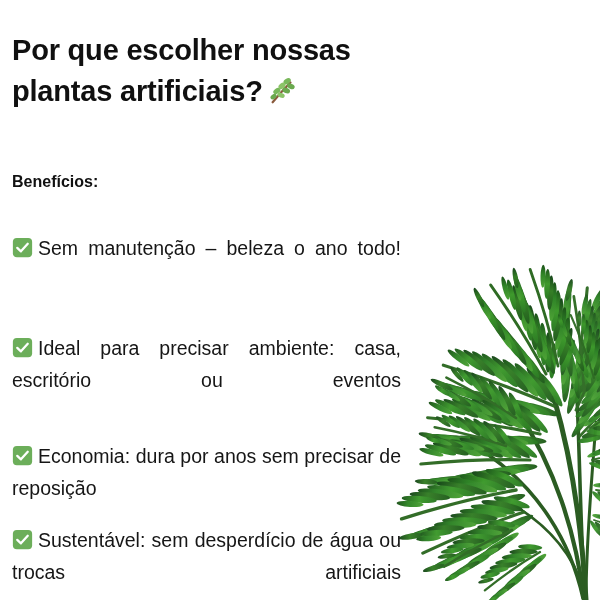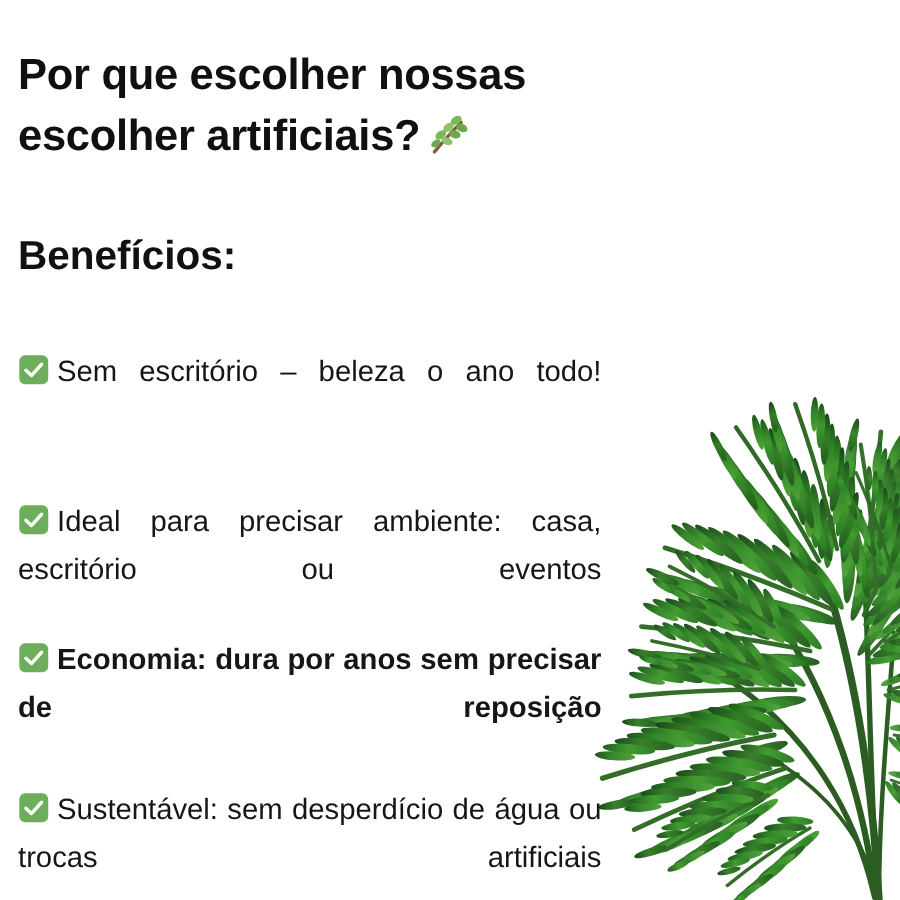--- a/index.html
+++ b/index.html
@@ -57,22 +57,22 @@
     display: inline-block;
     width: 30px;
     height: 30px;
     vertical-align: -5px;
     margin-left: 4px;
   }
 
   #benefits-heading {
     position: absolute;
     left: 12px;
-    top: 158px;
-    font-size: 27px;
+    top: 170px;
+    font-size: 16px;
     font-weight: bold;
     line-height: 24px;
     color: #111111;
   }
 
   .benefit-item {
     position: absolute;
     left: 12px;
     width: 389px;
     font-size: 19.5px;
@@ -84,21 +84,21 @@
   .benefit-item .txt { }
   
   .benefit-item::after {
     content: "";
     display: inline-block;
     width: 100%;
   }
 
   .benefit-1 { top: 232px; }
   .benefit-2 { top: 332px; }
-  .benefit-3 { top: 424px; font-weight: bold; }
+  .benefit-3 { top: 440px; }
   .benefit-4 { top: 524px; }
 
   .check-emoji {
     display: inline-block;
     width: 21px;
     height: 21px;
     vertical-align: -3px;
     margin-right: 5px;
   }
   .check-emoji svg { display: block; }
@@ -219,38 +219,38 @@
         <use href="#frond-mid" transform="translate(256,330) rotate(14)   scale(0.85,0.9)"></use>
         <use href="#frond-mid" transform="translate(254,360) rotate(26)   scale(0.8,0.85)"></use>
       </g>
     </svg>
   </div>
 
   <div id="text-layer">
 
     <div id="page-title">
       <span>Por que escolher nossas</span><br>
-      <span>escolher artificiais?</span><span class="emoji-herb"><svg viewBox="0 0 32 32" xmlns="http://www.w3.org/2000/svg">
+      <span>plantas artificiais?</span><span class="emoji-herb"><svg viewBox="0 0 32 32" xmlns="http://www.w3.org/2000/svg">
             <path d="M6 28 C11 22 18 14 25 7" stroke="#8a5a3c" stroke-width="2.4" fill="none" stroke-linecap="round"></path>
             <ellipse cx="21.5" cy="5.5" rx="4.2" ry="2.8" fill="#79b85b" transform="rotate(-32 21.5 5.5)"></ellipse>
             <ellipse cx="25.5" cy="11" rx="4.2" ry="2.8" fill="#6aa94e" transform="rotate(22 25.5 11)"></ellipse>
             <ellipse cx="16" cy="10.5" rx="4.2" ry="2.8" fill="#8cc468" transform="rotate(-38 16 10.5)"></ellipse>
             <ellipse cx="20.5" cy="15.5" rx="4.2" ry="2.8" fill="#6aa94e" transform="rotate(20 20.5 15.5)"></ellipse>
             <ellipse cx="10.5" cy="16" rx="4.2" ry="2.8" fill="#79b85b" transform="rotate(-36 10.5 16)"></ellipse>
             <ellipse cx="15" cy="20.5" rx="4.0" ry="2.6" fill="#8cc468" transform="rotate(18 15 20.5)"></ellipse>
             <ellipse cx="7" cy="22" rx="3.6" ry="2.4" fill="#6aa94e" transform="rotate(-34 7 22)"></ellipse>
           </svg></span>
     </div>
 
     <div id="benefits-heading">Benefícios:</div>
 
     <div class="benefit-item benefit-1"><span class="check-emoji"><svg viewBox="0 0 24 24" xmlns="http://www.w3.org/2000/svg">
             <rect x="1" y="1" width="22" height="22" rx="4.5" fill="#6cae5a"></rect>
             <path d="M6 12.4 L10.2 16.4 L18 7.8" stroke="#ffffff" stroke-width="2.6" fill="none" stroke-linecap="round" stroke-linejoin="round"></path>
-          </svg></span><span class="txt">Sem escritório – beleza o ano todo!</span></div>
+          </svg></span><span class="txt">Sem manutenção – beleza o ano todo!</span></div>
 
     <div class="benefit-item benefit-2"><span class="check-emoji"><svg viewBox="0 0 24 24" xmlns="http://www.w3.org/2000/svg">
             <rect x="1" y="1" width="22" height="22" rx="4.5" fill="#6cae5a"></rect>
             <path d="M6 12.4 L10.2 16.4 L18 7.8" stroke="#ffffff" stroke-width="2.6" fill="none" stroke-linecap="round" stroke-linejoin="round"></path>
           </svg></span><span class="txt">Ideal para precisar ambiente: casa, escritório ou eventos</span></div>
 
     <div class="benefit-item benefit-3"><span class="check-emoji"><svg viewBox="0 0 24 24" xmlns="http://www.w3.org/2000/svg">
             <rect x="1" y="1" width="22" height="22" rx="4.5" fill="#6cae5a"></rect>
             <path d="M6 12.4 L10.2 16.4 L18 7.8" stroke="#ffffff" stroke-width="2.6" fill="none" stroke-linecap="round" stroke-linejoin="round"></path>
           </svg></span><span class="txt">Economia: dura por anos sem precisar de reposição</span></div>

